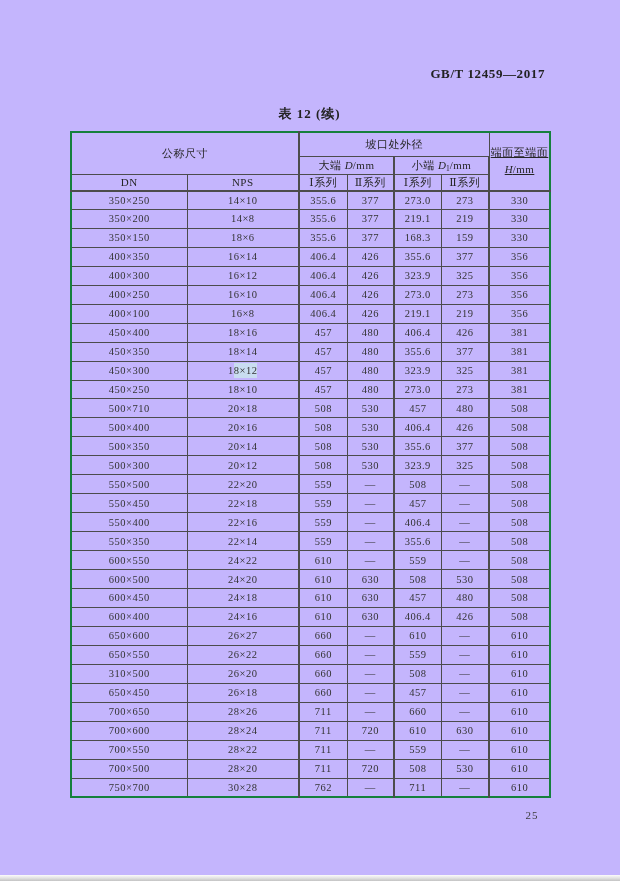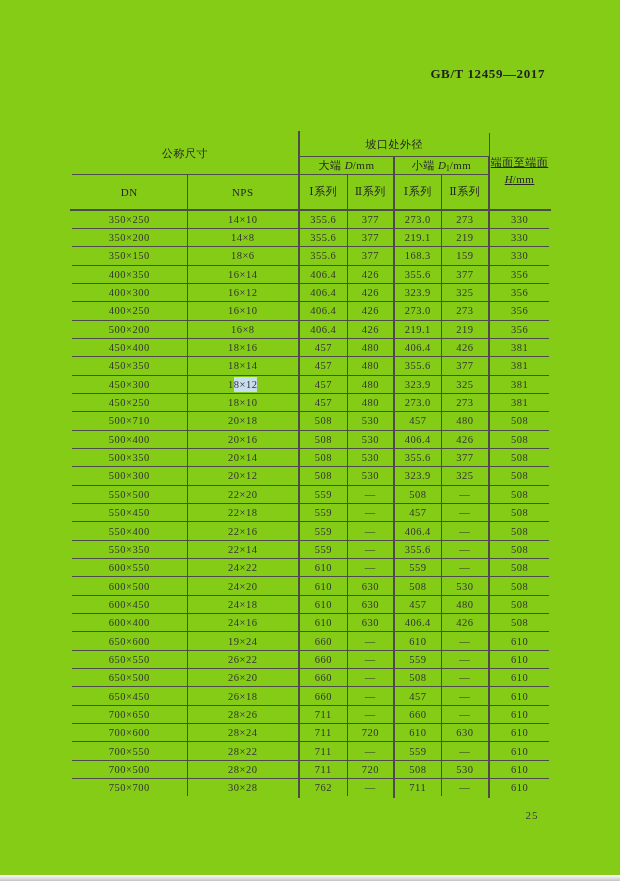--- a/index.html
+++ b/index.html
@@ -5,21 +5,21 @@
   html, body {
     margin: 0;
     padding: 0;
     background: #ffffff;
     font-family: "Liberation Serif", "DejaVu Serif", serif;
   }
   .page {
     position: relative;
     width: 620px;
     height: 881px;
-    background: #84cc16;
+    background: #c4b5fd;
     overflow: hidden;
     color: #2e2e2e;
   }
   .std-code {
     position: absolute;
     top: 66px;
     right: 75px;
     font-size: 13px;
     font-weight: bold;
     letter-spacing: 0.6px;
@@ -38,21 +38,21 @@
     letter-spacing: 1px;
   }
   table.dim-table {
     position: absolute;
     left: 70px;
     top: 131px;
     width: 479px;
     height: 667px;
     border-collapse: collapse;
     table-layout: fixed;
-    border: 2px solid #84cc16;
+    border: 2px solid #15803d;
   }
   .dim-table th, .dim-table td {
     border: 1px solid #4c4c4c;
     text-align: center;
     vertical-align: middle;
     padding: 0;
     font-weight: normal;
     overflow: hidden;
     white-space: nowrap;
   }
@@ -61,21 +61,21 @@
     color: #262626;
     letter-spacing: 0.5px;
   }
   .dim-table tbody td {
     font-size: 10.5px;
     color: #333333;
     letter-spacing: 0.5px;
   }
   .dim-table tr.h1 { height: 24px; }
   .dim-table tr.h2 { height: 18px; padding-left: 36px; }
-  .dim-table tr.h3 { height: 36px; }
+  .dim-table tr.h3 { height: 16px; }
   .dim-table tbody tr { height: 14px; }
   .br2 { border-right-width: 2px !important; }
   .bb2 { border-bottom-width: 2px !important; }
   .sym { font-style: italic; letter-spacing: 0; }
   .dim-table sub {
     font-size: 7.5px;
     vertical-align: -2px;
     letter-spacing: 0;
   }
   .face-head { line-height: 1.55; text-decoration: underline; }
@@ -108,20 +108,21 @@
     background: linear-gradient(to bottom, #fbfbfb 0%, #e0e0e0 55%, #c3c3c3 100%);
   }
 </style>
 </head>
 <body>
 
 <div class="page">
 
   <div class="std-code">GB/T 12459—2017</div>
 
+  <div class="table-title">表 12 (续)</div>
 
   <table class="dim-table">
     <colgroup>
       <col style="width:116px">
       <col style="width:112px">
       <col style="width:48px">
       <col style="width:47px">
       <col style="width:47px">
       <col style="width:48px">
       <col style="width:61px">
@@ -197,21 +198,21 @@
         <tr>
           <td>400×250</td>
           <td class="br2">16×10</td>
           <td>406.4</td>
           <td class="br2">426</td>
           <td>273.0</td>
           <td class="br2">273</td>
           <td>356</td>
         </tr>
         <tr>
-          <td>500×200</td>
+          <td>400×100</td>
           <td class="br2">16×8</td>
           <td>406.4</td>
           <td class="br2">426</td>
           <td>219.1</td>
           <td class="br2">219</td>
           <td>356</td>
         </tr>
         <tr>
           <td>450×400</td>
           <td class="br2">18×16</td>
@@ -351,38 +352,38 @@
           <td>600×400</td>
           <td class="br2">24×16</td>
           <td>610</td>
           <td class="br2">630</td>
           <td>406.4</td>
           <td class="br2">426</td>
           <td>508</td>
         </tr>
         <tr>
           <td>650×600</td>
-          <td class="br2">19×24</td>
+          <td class="br2">26×27</td>
           <td>660</td>
           <td class="br2">—</td>
           <td>610</td>
           <td class="br2">—</td>
           <td>610</td>
         </tr>
         <tr>
           <td>650×550</td>
           <td class="br2">26×22</td>
           <td>660</td>
           <td class="br2">—</td>
           <td>559</td>
           <td class="br2">—</td>
           <td>610</td>
         </tr>
         <tr>
-          <td>650×500</td>
+          <td>310×500</td>
           <td class="br2">26×20</td>
           <td>660</td>
           <td class="br2">—</td>
           <td>508</td>
           <td class="br2">—</td>
           <td>610</td>
         </tr>
         <tr>
           <td>650×450</td>
           <td class="br2">26×18</td>

